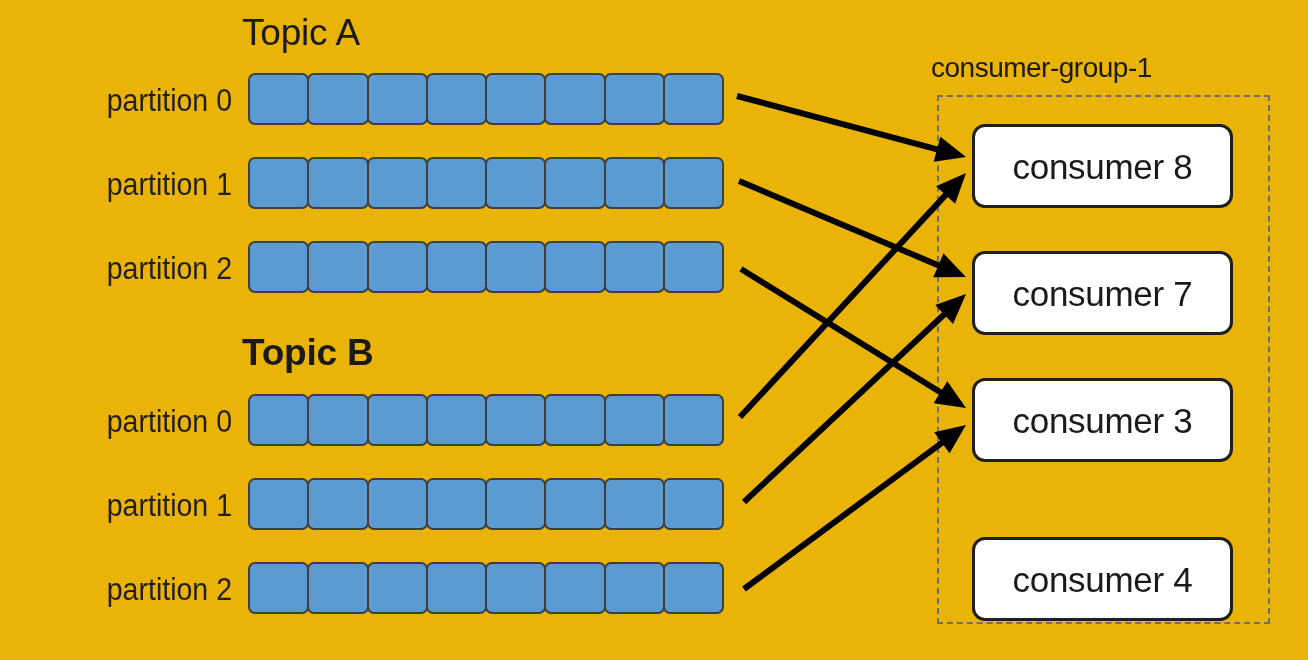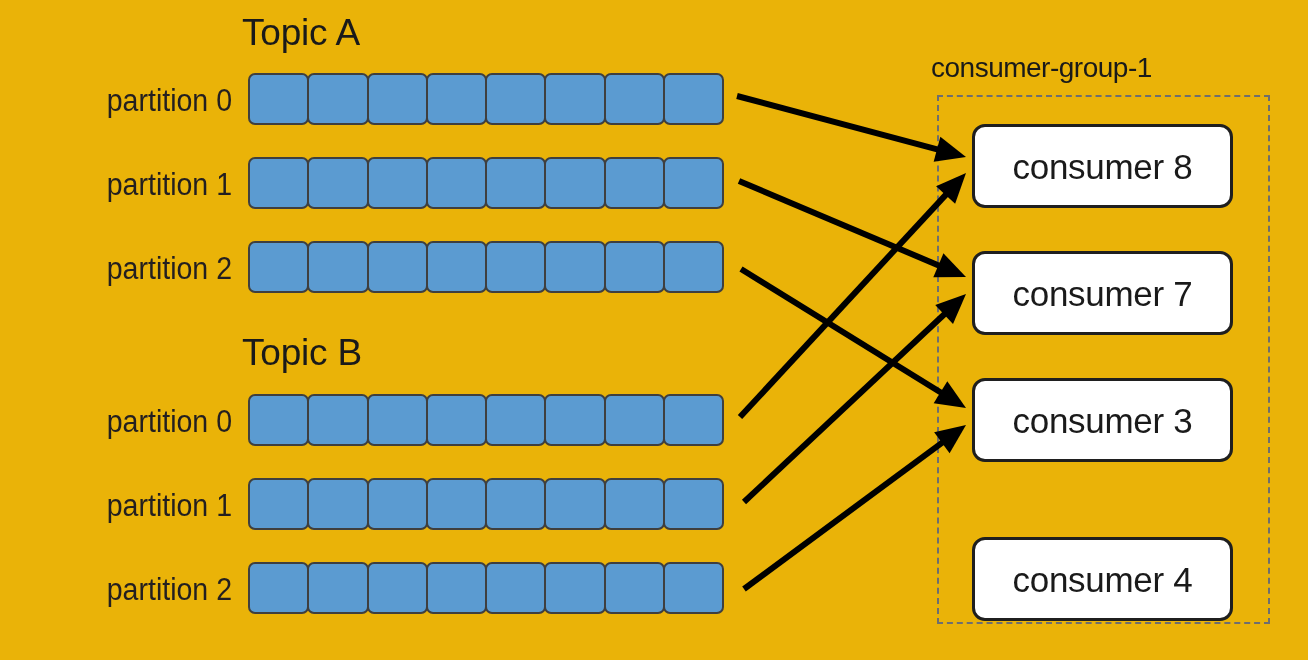--- a/index.html
+++ b/index.html
@@ -159,21 +159,21 @@
       <div class="seg"></div>
       <div class="seg"></div>
       <div class="seg"></div>
       <div class="seg"></div>
       <div class="seg"></div>
       <div class="seg"></div>
     </div>
   </div>
 
   <div>
-    <div class="topic-title" style="left:242px; top:334px;">Topic B</div>
+    <div class="topic-title" style="left:242px; top:334px;font-weight:bold;">Topic B</div>
 
     <div class="partition-label" style="top:406px;">partition 0</div>
     <div class="partition-bar" style="top:394px;">
       <div class="seg"></div>
       <div class="seg"></div>
       <div class="seg"></div>
       <div class="seg"></div>
       <div class="seg"></div>
       <div class="seg"></div>
       <div class="seg"></div>

